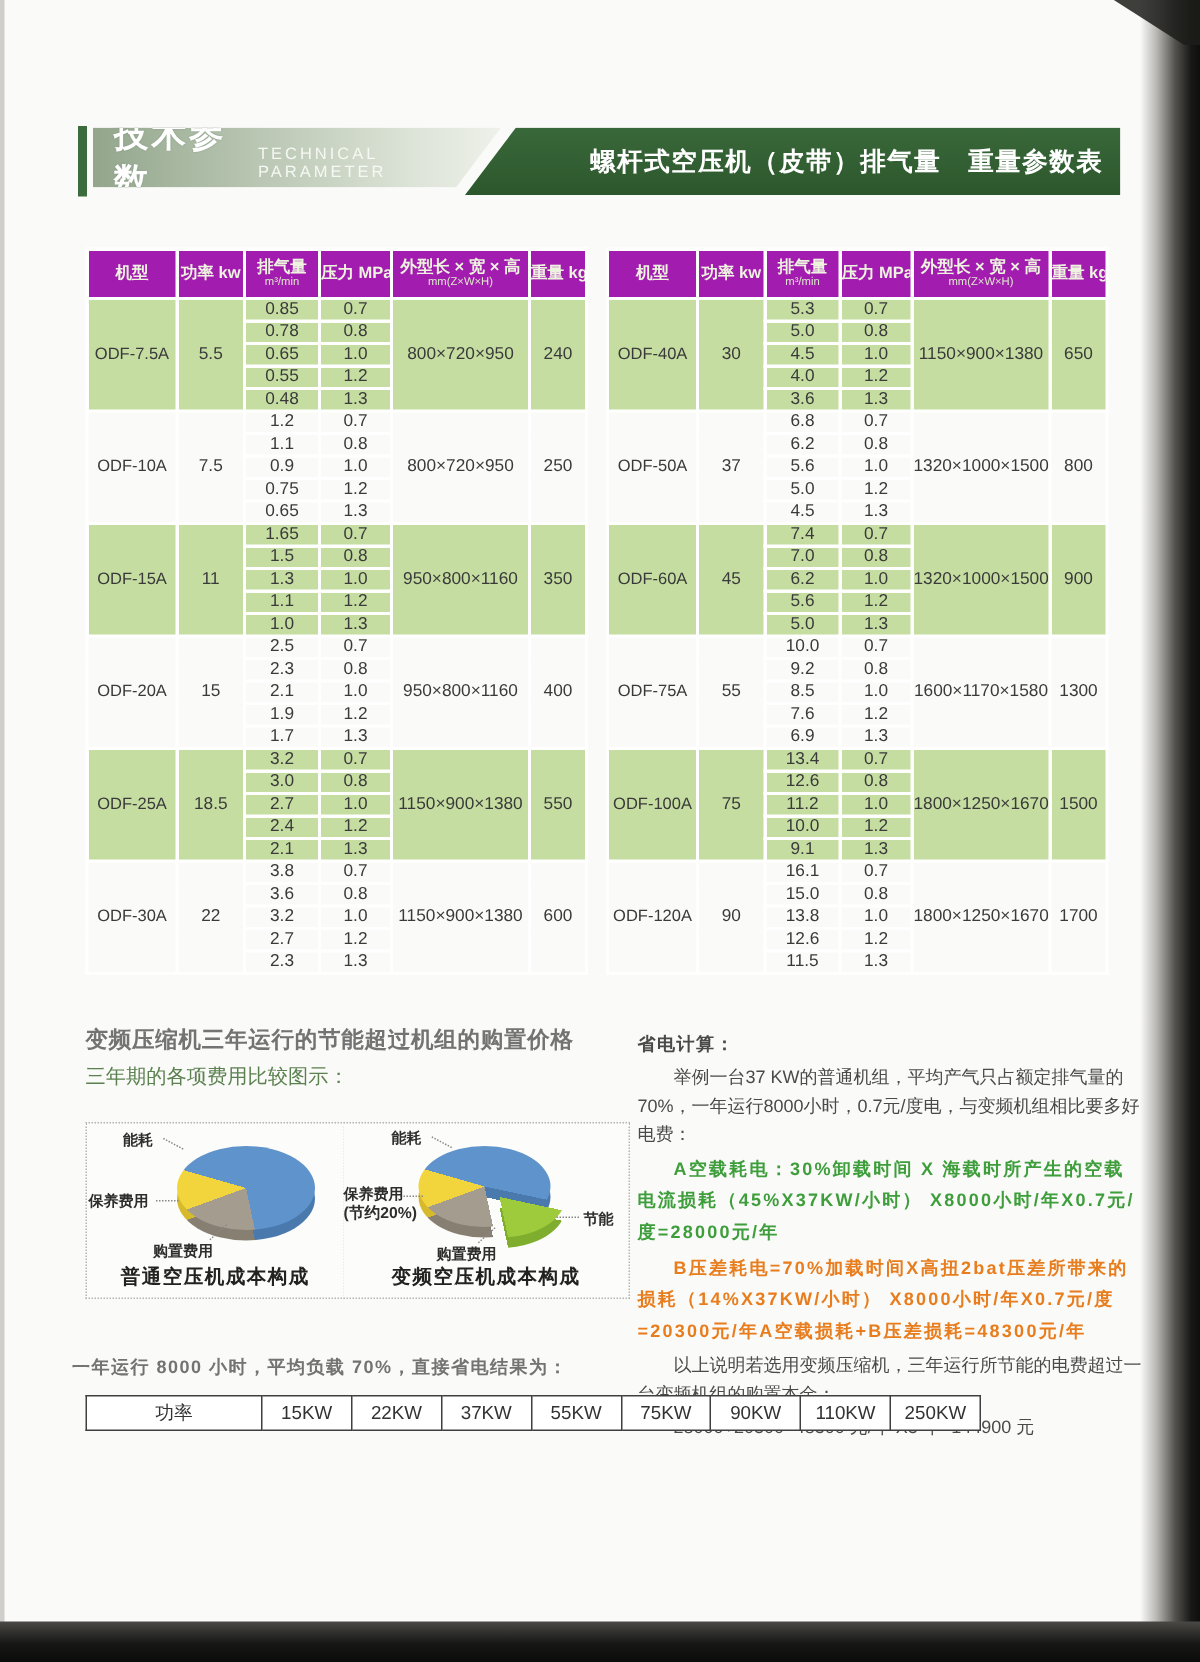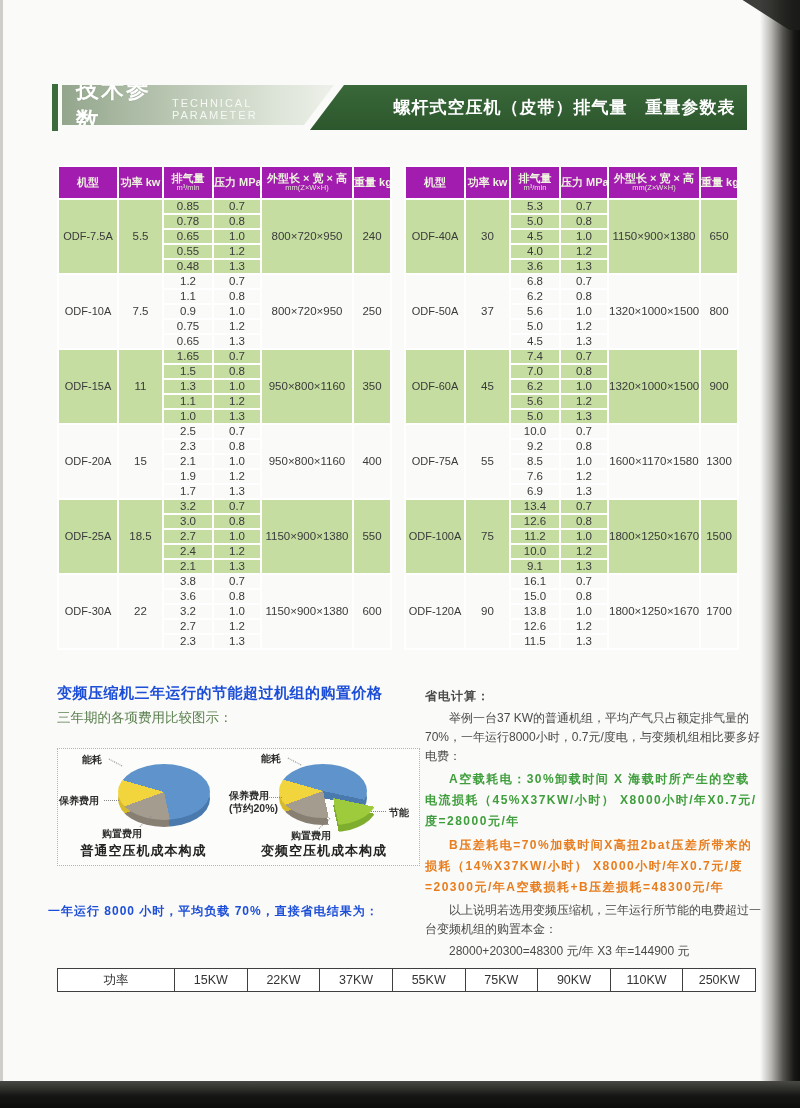--- a/index.html
+++ b/index.html
@@ -36,21 +36,21 @@
   #spec-right{left:404px;}
   .spec-table th{background:#a21caf;color:#eef3e0;font-weight:bold;height:31px;border:2px solid #fff;
     padding:0;line-height:1.05;font-size:11px;white-space:nowrap;overflow:hidden;}
   .spec-table th .sub{display:block;font-size:7.5px;font-weight:normal;color:#dfe8cd;letter-spacing:0;}
   .spec-table td{border:2px solid #fff;text-align:center;font-size:11.5px;color:#3a3a3a;
     height:12.5px;line-height:13px;padding:0;white-space:nowrap;overflow:hidden;background:transparent;}
   .spec-table tr.hl td{background:#c5dda1;}
   .spec-table td.model-cell{font-size:11px;}
 
   
-  .h-green-bold{position:absolute;font-weight:bold;color:#1d4ed8;}
+  .h-green-bold{position:absolute;font-weight:bold;color:#737373;}
   #savings-heading{left:57px;top:684px;font-size:15px;letter-spacing:.5px;}
   #savings-sub{position:absolute;left:57px;top:709px;font-size:13.5px;color:#5c8150;}
   .chart-box{position:absolute;top:748px;height:118px;border:1px dotted #b4b4b0;box-sizing:border-box;background:#fcfcfa;}
   #chart-box-1{left:57px;width:173px;}
   #chart-box-2{left:229px;width:191px;border-left:none;}
   .pie{position:absolute;border-radius:50%;}
   .p1{left:60px;top:15px;width:92px;height:56px;}
   .p1.base{top:22px;background:conic-gradient(#4a7aad 0deg 168deg,#887f73 168deg 250deg,#d6ba2c 250deg 286deg,#4a7aad 286deg 360deg);}
   .p1.top{background:conic-gradient(#5e93cb 0deg 168deg,#a59c90 168deg 250deg,#f2d53c 250deg 286deg,#5e93cb 286deg 360deg);}
   .p2{left:50px;top:15px;width:88px;height:54px;}
@@ -67,21 +67,21 @@
   
   .calc-col{position:absolute;left:425px;top:684px;width:337px;}
   .calc-title{font-size:15px;font-weight:bold;color:#3a6a2e;letter-spacing:1px;margin:0 0 6px 0;}
   .calc-col p{margin:3px 0;font-size:12px;line-height:19px;color:#4a4a48;}
   .calc-col p.indent{text-indent:2em;}
   .calc-col p.green{color:#3f9e3c;font-weight:bold;letter-spacing:1.5px;line-height:21px;}
   .calc-col p.orange{color:#e87d1e;font-weight:bold;letter-spacing:1.5px;line-height:21px;}
 
   
   #result-heading{left:48px;top:903px;font-size:12px;letter-spacing:1px;}
-  #result-table{position:absolute;left:57px;top:930px;width:699px;border-collapse:collapse;background:#fff;table-layout:fixed;margin-top:38px;}
+  #result-table{position:absolute;left:57px;top:930px;width:597px;border-collapse:collapse;background:#fff;table-layout:fixed;}
   #result-table td{border:1px solid #3f3f3f;height:22px;text-align:center;font-size:12.5px;color:#333;padding:0;}
 </style>
 </head>
 <body>
 
 <div class="page">
 
   <div class="banner-bar"></div>
   <div class="banner-left">
     <span class="t-cn">技术参数</span>

